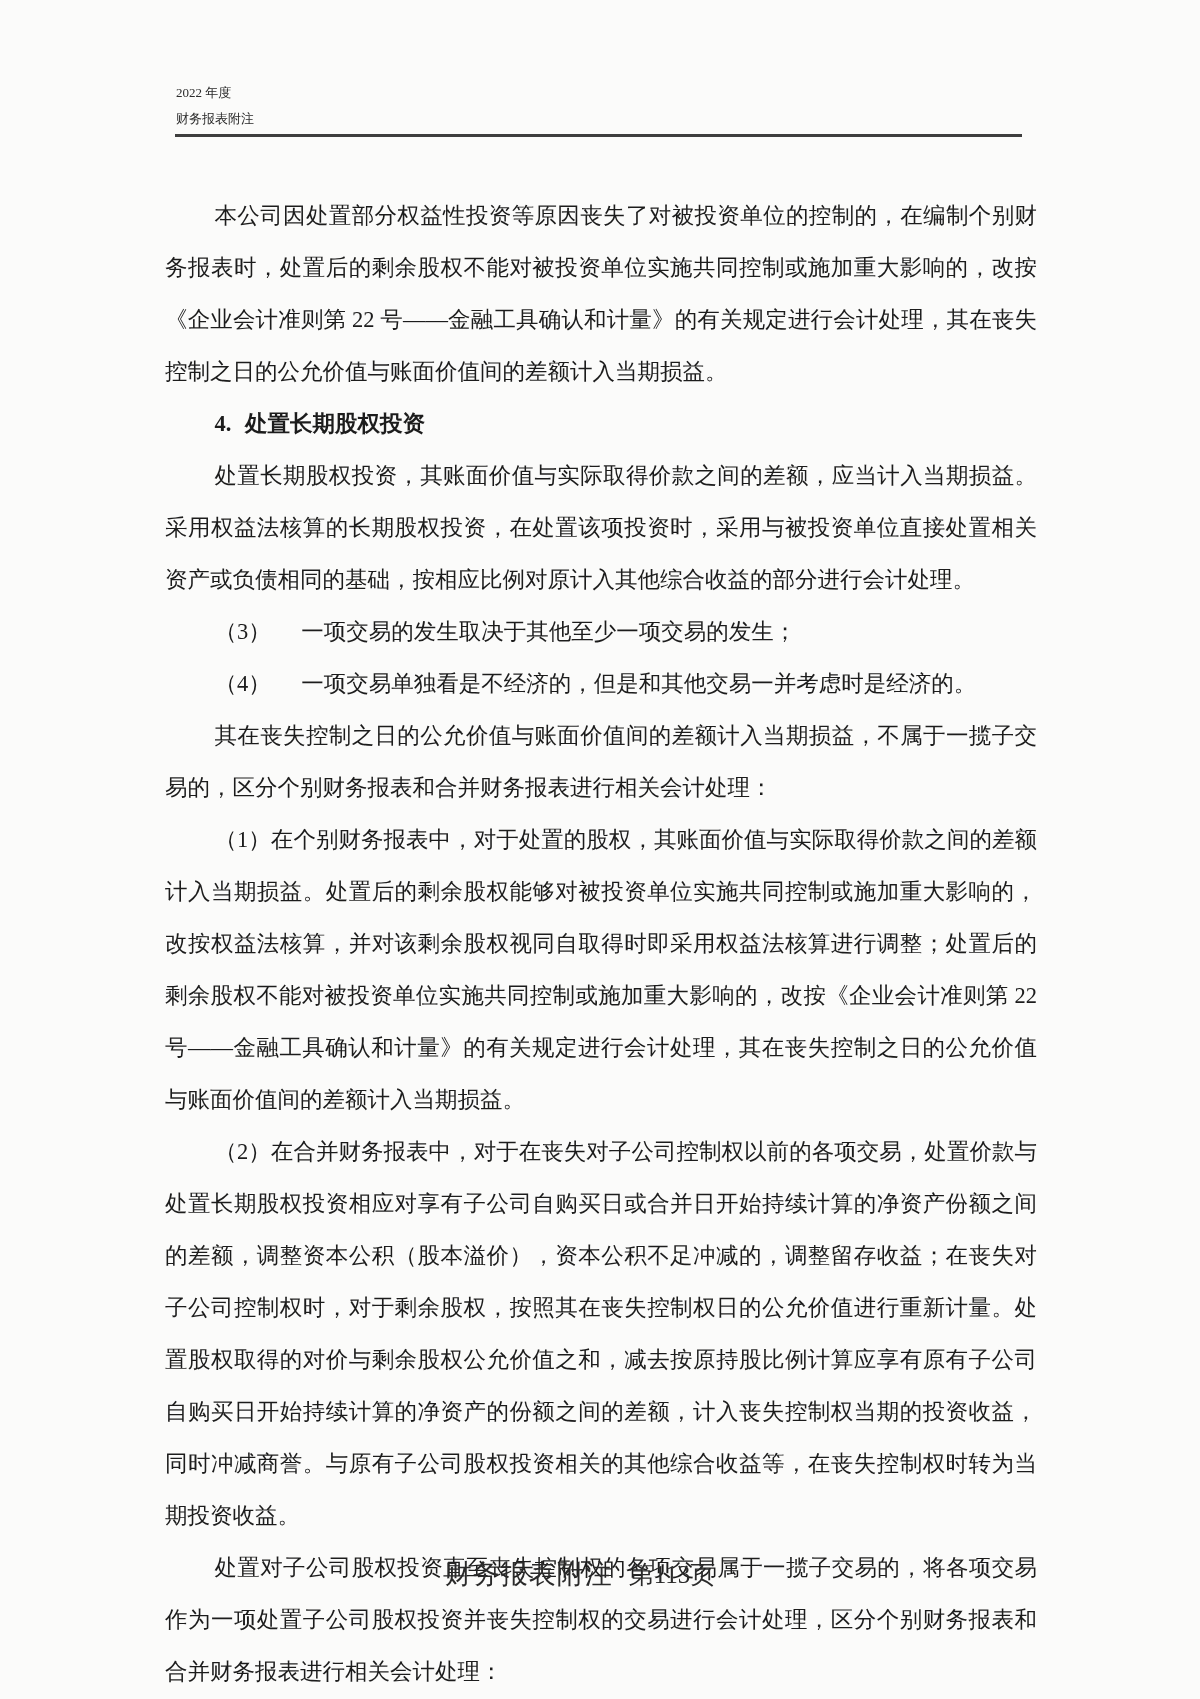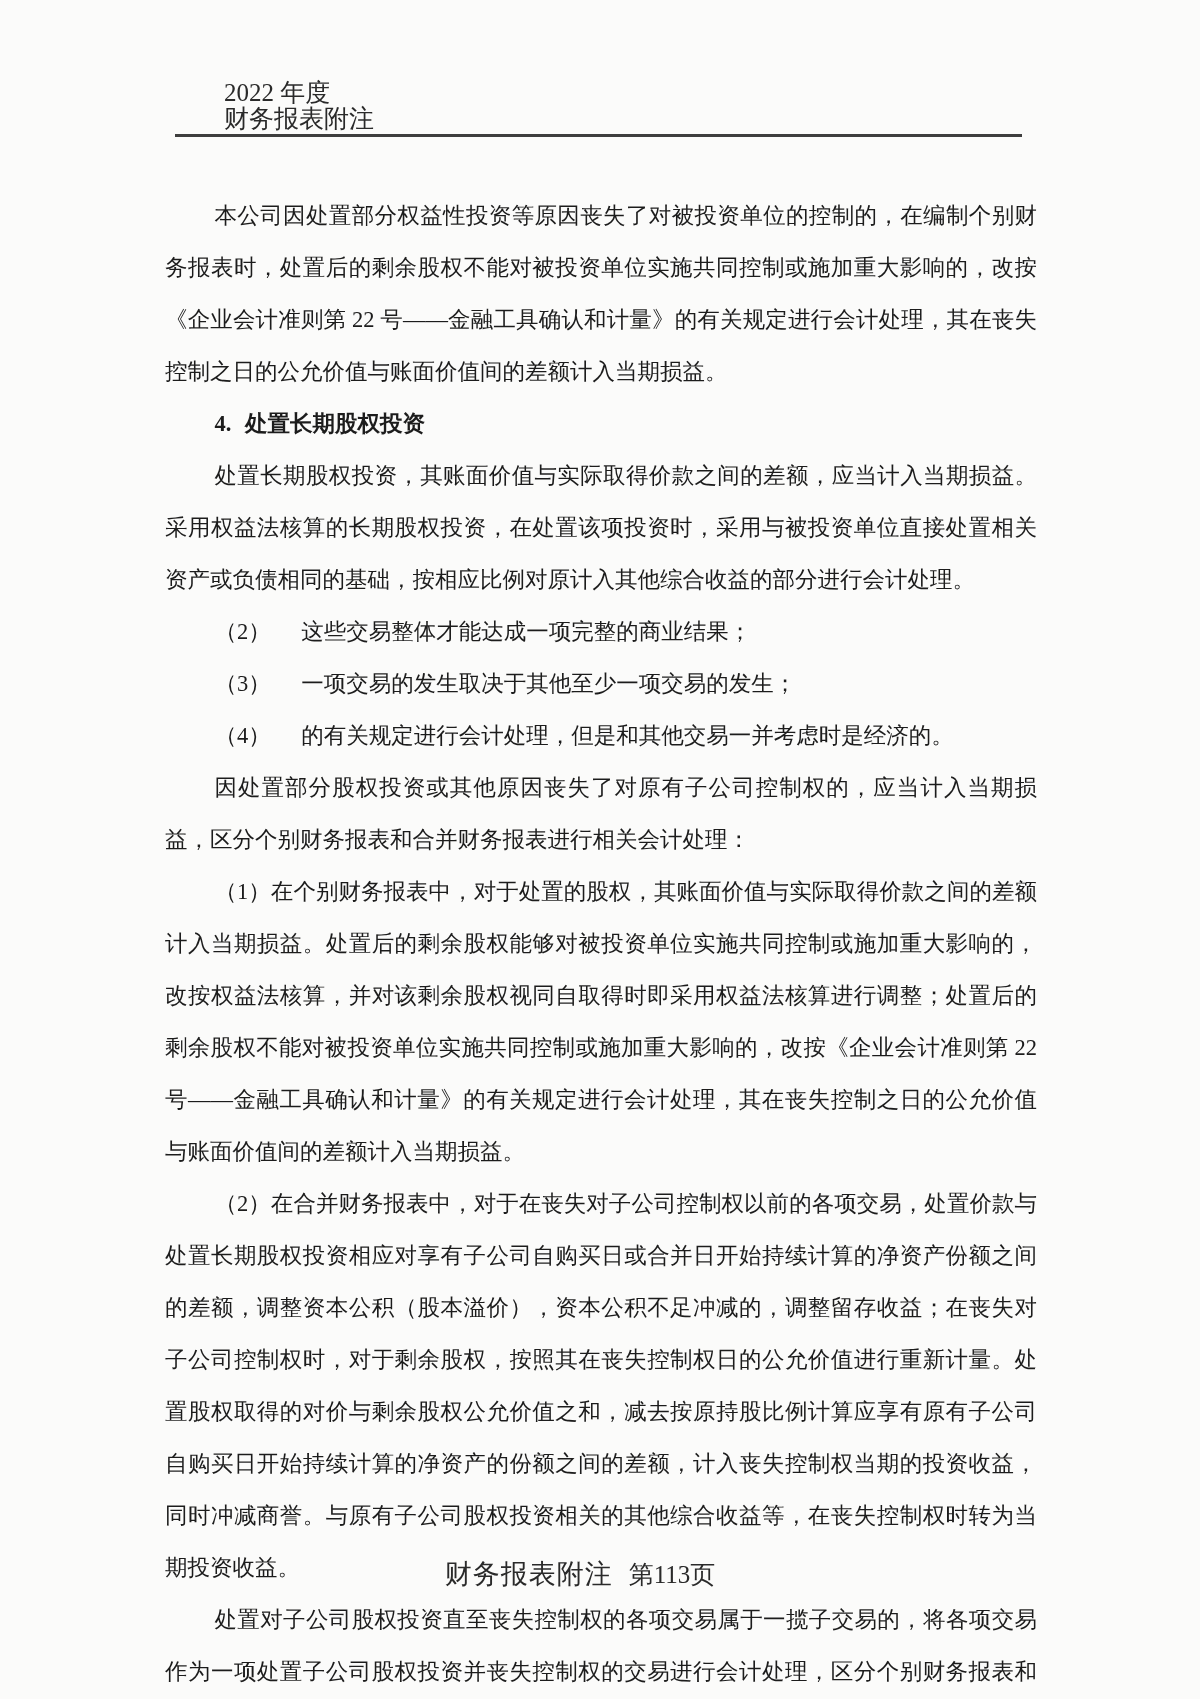--- a/index.html
+++ b/index.html
@@ -12,24 +12,23 @@
     position: relative;
     background: #fbfbfa;
     font-family: "Liberation Serif", "DejaVu Serif", serif;
     color: #1e1e1e;
     overflow: hidden;
   }
   .page-header {
     position: absolute;
     left: 176px;
     top: 80px;
-    font-size: 25px;
+    font-size: 13px;
     line-height: 26px;
     color: #2a2a2a;
-    margin-left: 48px;
   }
   .header-rule {
     position: absolute;
     left: 175px;
     top: 134px;
     width: 847px;
     height: 3px;
     background: #3e3e3e;
   }
   .content {
@@ -86,24 +85,23 @@
   <div>2022 年度</div>
   <div>财务报表附注</div>
 </div>
 
 <div class="header-rule" style="background: rgb(62, 62, 62);"></div>
 
 <div class="content">
     <p class="para">本公司因处置部分权益性投资等原因丧失了对被投资单位的控制的，在编制个别财务报表时，处置后的剩余股权不能对被投资单位实施共同控制或施加重大影响的，改按《企业会计准则第 22 号——金融工具确认和计量》的有关规定进行会计处理，其在丧失控制之日的公允价值与账面价值间的差额计入当期损益。</p>
     <p class="heading"><span class="heading-num">4.</span><span>处置长期股权投资</span></p>
     <p class="para">处置长期股权投资，其账面价值与实际取得价款之间的差额，应当计入当期损益。采用权益法核算的长期股权投资，在处置该项投资时，采用与被投资单位直接处置相关资产或负债相同的基础，按相应比例对原计入其他综合收益的部分进行会计处理。</p>
-    <p class="list-item"><span class="li-num">（2）</span><span>这些交易整体才能达成一项完整的商业结果；</span></p>
     <p class="list-item"><span class="li-num">（3）</span><span>一项交易的发生取决于其他至少一项交易的发生；</span></p>
-    <p class="list-item"><span class="li-num">（4）</span><span>的有关规定进行会计处理，但是和其他交易一并考虑时是经济的。</span></p>
-    <p class="para">因处置部分股权投资或其他原因丧失了对原有子公司控制权的，应当计入当期损益，区分个别财务报表和合并财务报表进行相关会计处理：</p>
+    <p class="list-item"><span class="li-num">（4）</span><span>一项交易单独看是不经济的，但是和其他交易一并考虑时是经济的。</span></p>
+    <p class="para">其在丧失控制之日的公允价值与账面价值间的差额计入当期损益，不属于一揽子交易的，区分个别财务报表和合并财务报表进行相关会计处理：</p>
     <p class="para">（1）在个别财务报表中，对于处置的股权，其账面价值与实际取得价款之间的差额计入当期损益。处置后的剩余股权能够对被投资单位实施共同控制或施加重大影响的，改按权益法核算，并对该剩余股权视同自取得时即采用权益法核算进行调整；处置后的剩余股权不能对被投资单位实施共同控制或施加重大影响的，改按《企业会计准则第 22 号——金融工具确认和计量》的有关规定进行会计处理，其在丧失控制之日的公允价值与账面价值间的差额计入当期损益。</p>
     <p class="para">（2）在合并财务报表中，对于在丧失对子公司控制权以前的各项交易，处置价款与处置长期股权投资相应对享有子公司自购买日或合并日开始持续计算的净资产份额之间的差额，调整资本公积（股本溢价），资本公积不足冲减的，调整留存收益；在丧失对子公司控制权时，对于剩余股权，按照其在丧失控制权日的公允价值进行重新计量。处置股权取得的对价与剩余股权公允价值之和，减去按原持股比例计算应享有原有子公司自购买日开始持续计算的净资产的份额之间的差额，计入丧失控制权当期的投资收益，同时冲减商誉。与原有子公司股权投资相关的其他综合收益等，在丧失控制权时转为当期投资收益。</p>
     <p class="para">处置对子公司股权投资直至丧失控制权的各项交易属于一揽子交易的，将各项交易作为一项处置子公司股权投资并丧失控制权的交易进行会计处理，区分个别财务报表和合并财务报表进行相关会计处理：</p>
   </div>
 
 <div class="page-footer">
   <span class="footer-title">财务报表附注</span>
   <span class="footer-pageno">第113页</span>
 </div>
 

